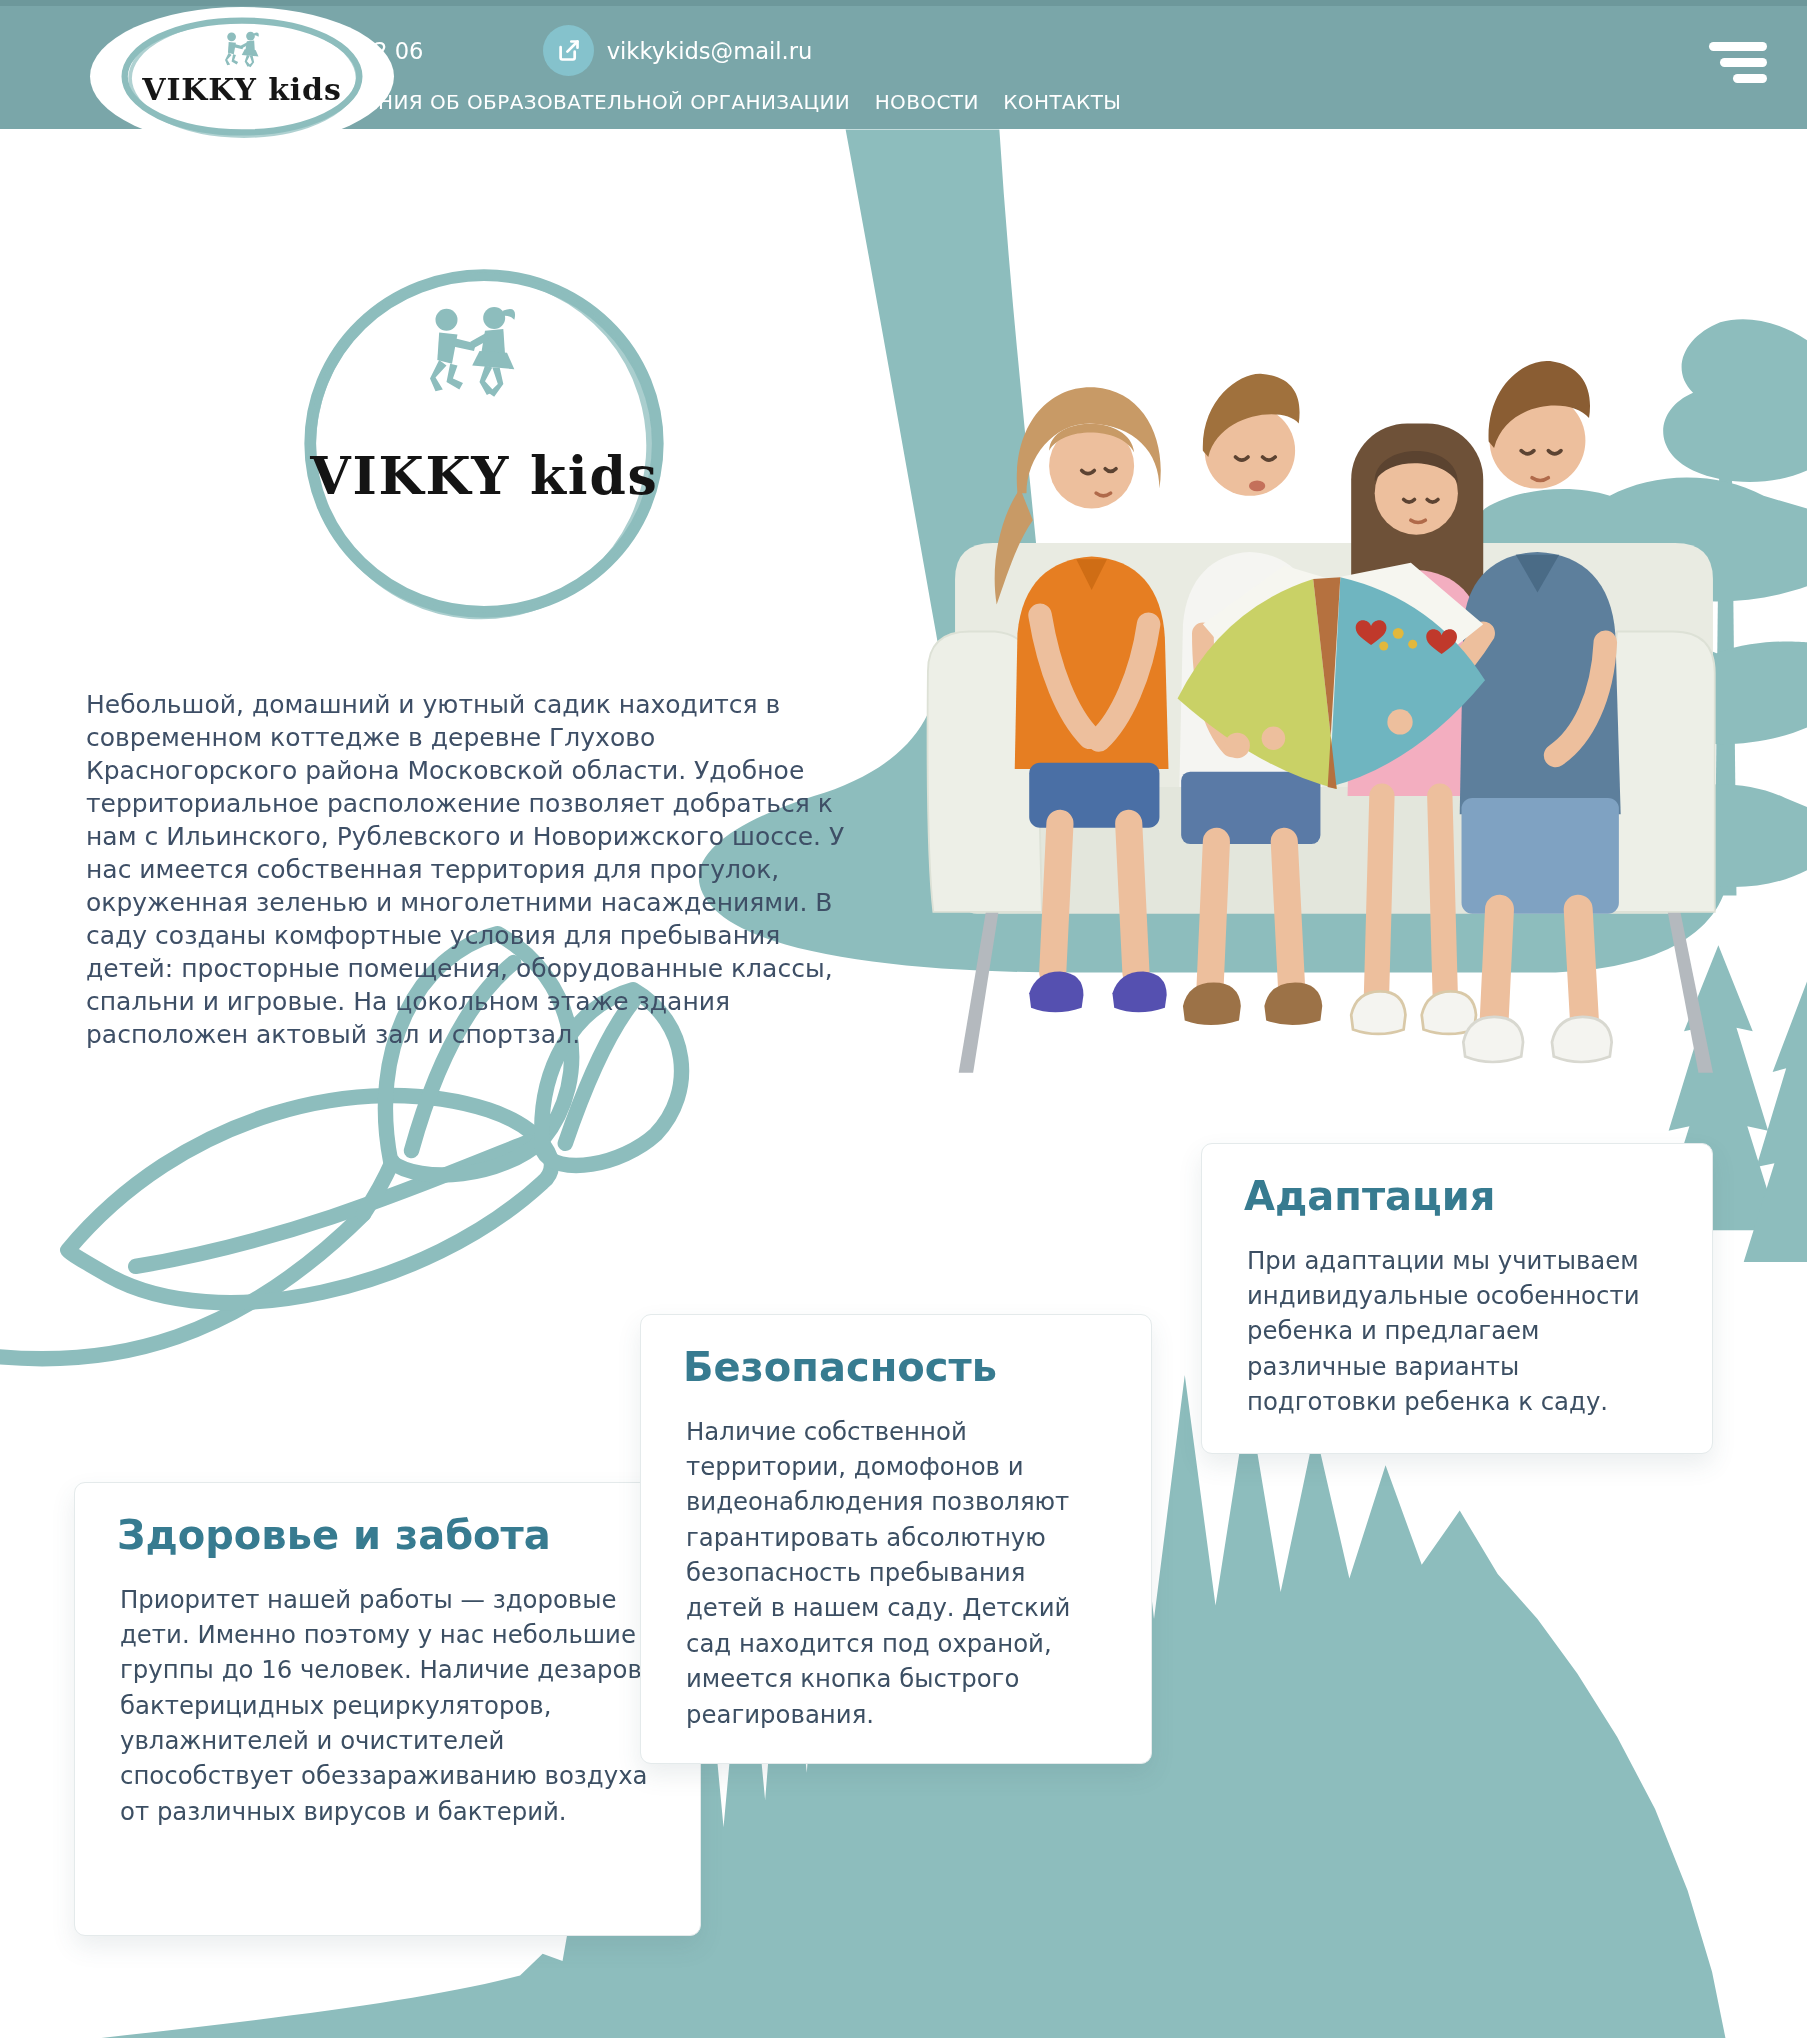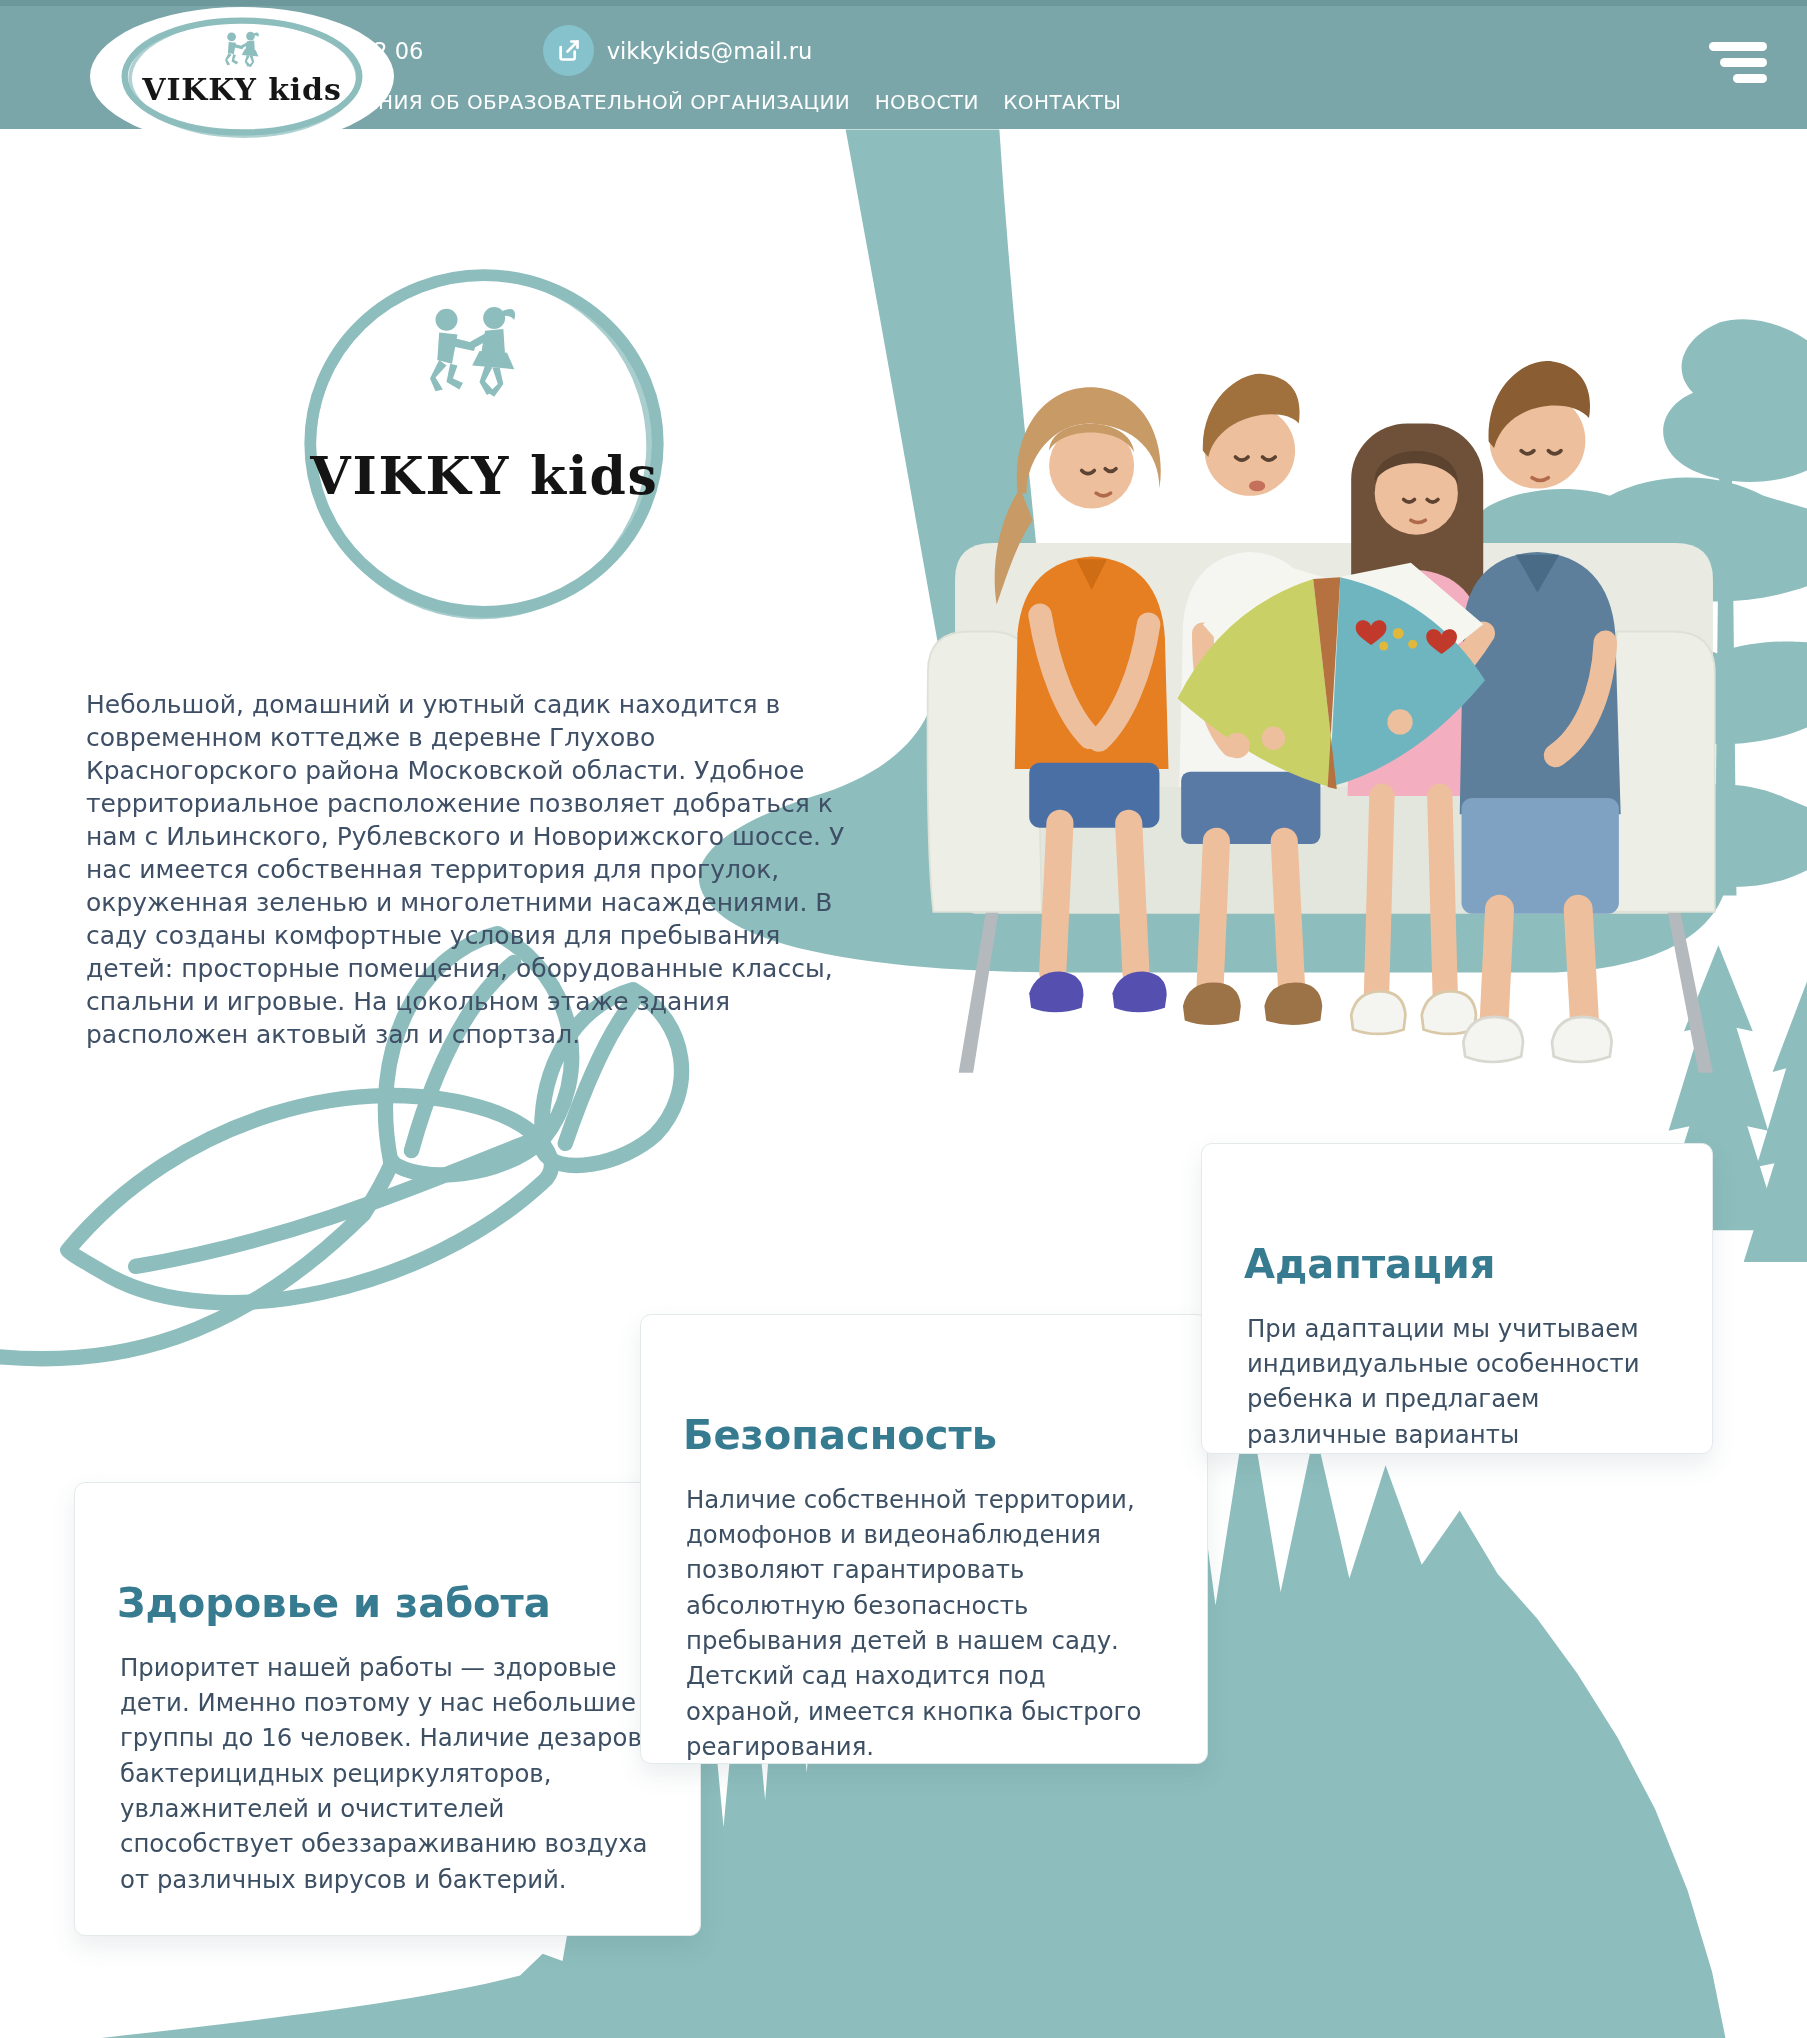--- a/index.html
+++ b/index.html
@@ -51,26 +51,26 @@
     color:#141414; white-space:nowrap;
   }
   .intro {
     position:absolute; left:86px; top:663px; width:778px; z-index:3;
     font-size:25px; line-height:1.32; color:var(--intro-text,#3e4f66);
   }
   
   .card {
     position:absolute; z-index:4; box-sizing:border-box; overflow:hidden;
     background:#ffffff; border:0.9px solid #e4eaeb; border-radius:11px;
-    box-shadow:0 11px 25px rgba(60,90,100,.10); padding:97px 42px 36px;
+    box-shadow:0 11px 25px rgba(60,90,100,.10); padding:29px 42px 36px;
   }
   .card h2 { margin:0 0 23.5px; font-size:40px; font-weight:700; color:var(--heading-teal,#377b90); }
   .card p { margin:3px; font-size:24.4px; line-height:1.45; color:var(--body-text,#3c4f63); }
   #card-health { left:74px;  top:1482px; width:627px; height:454px; }
-  #card-safety { left:640px; top:1314px; width:568px; height:450px; }
+  #card-safety { left:640px; top:1314px; width:512px; height:450px; }
   #card-adapt  { left:1201px; top:1143px; width:512px; height:311px; }
 </style>
 </head>
 <body>
 
 <div class="page">
 
   <svg width="0" height="0" style="position:absolute">
     <defs>
       <symbol id="kids-glyph" viewBox="0 0 120 110">

